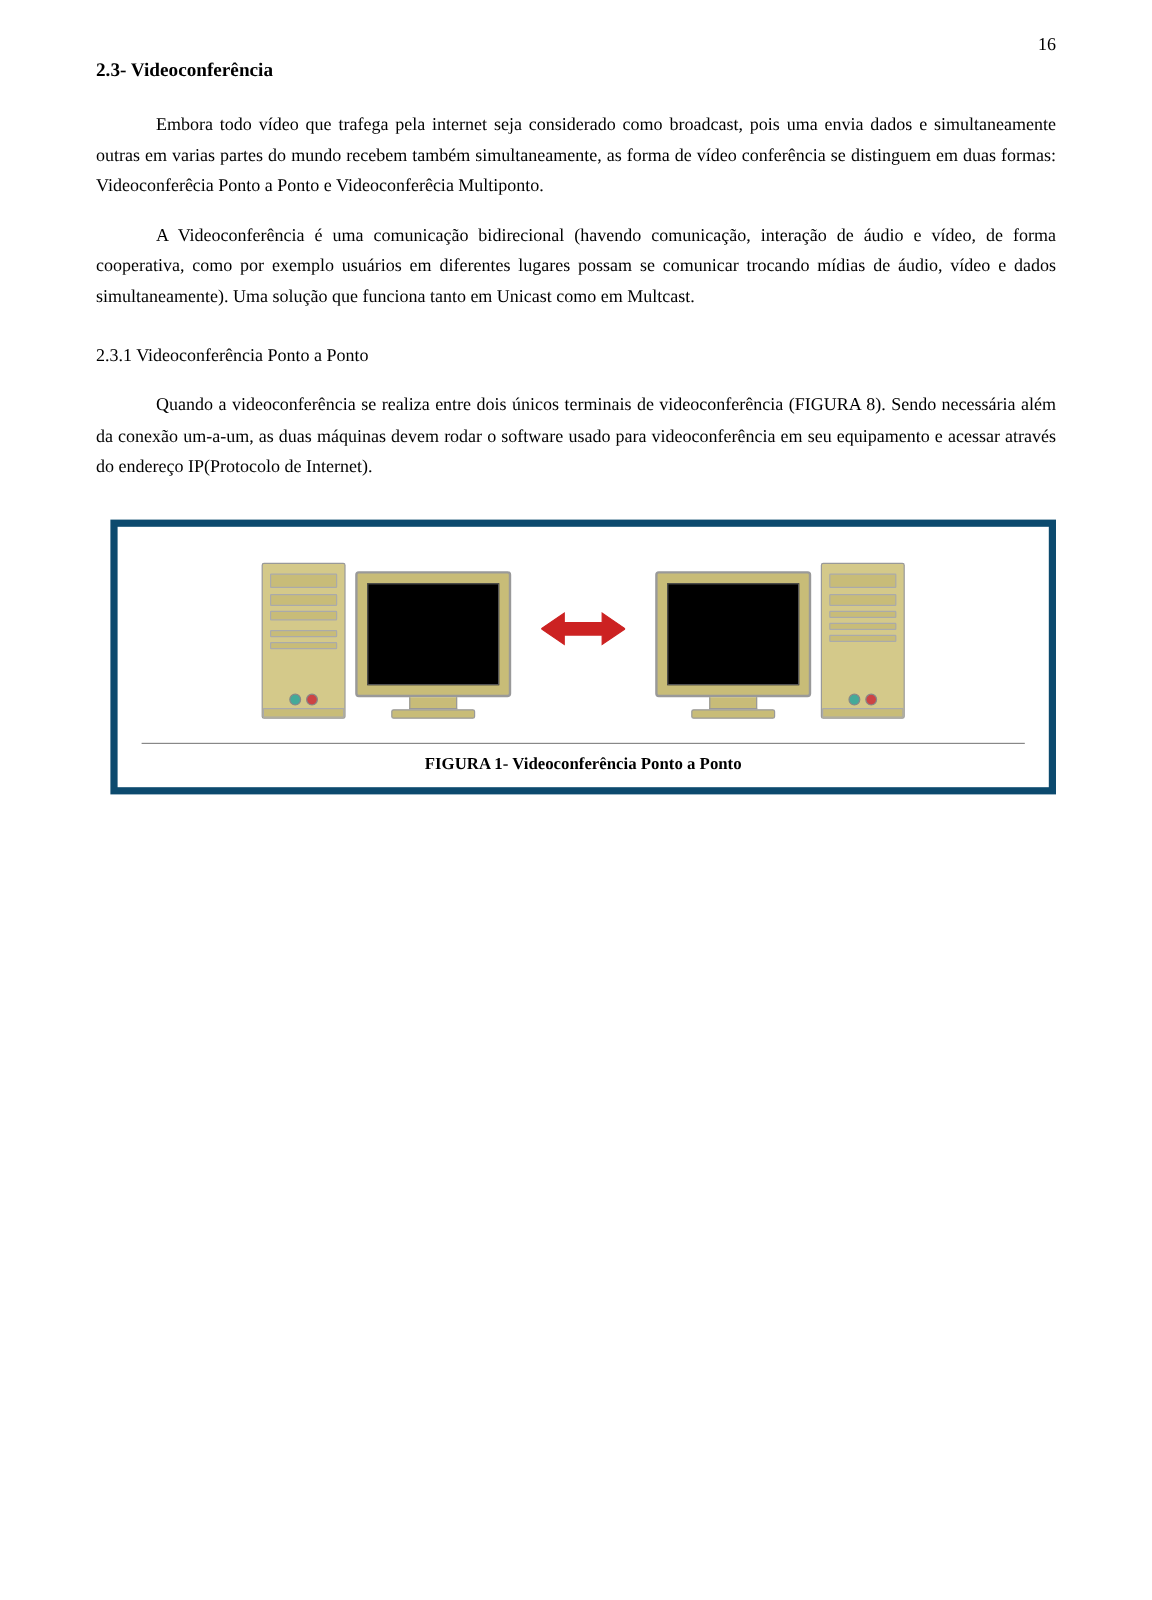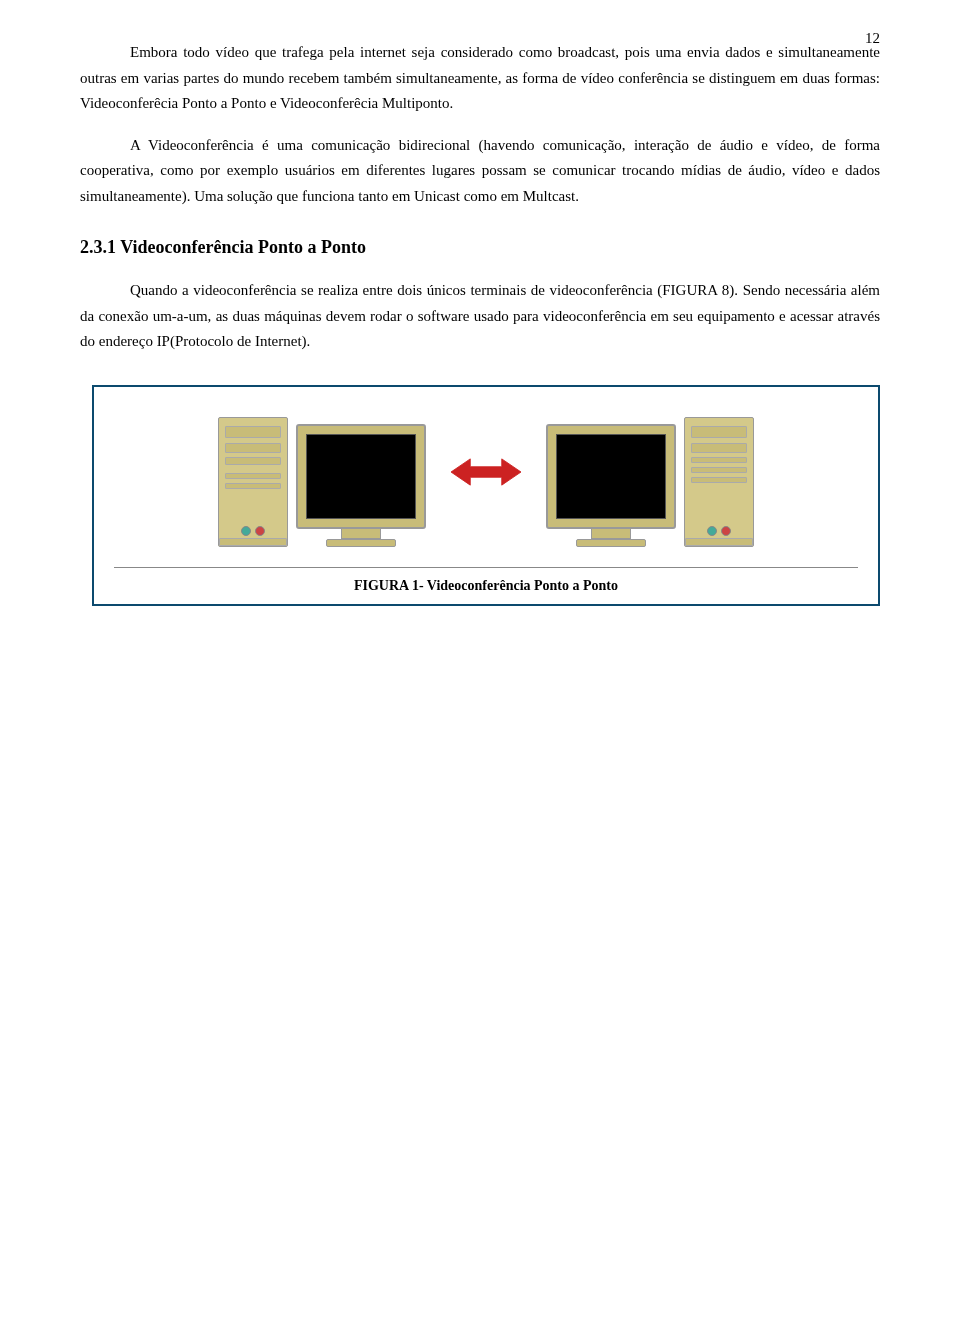--- a/index.html
+++ b/index.html
@@ -41,28 +41,28 @@
     }
 
     .paragraph {
       text-align: justify;
       line-height: 1.7;
       margin-bottom: 16px;
       text-indent: 50px;
     }
 
     .subsection-title {
-      font-size: 18px;
-      font-weight: bold;
+      font-size: 15px;
+      font-weight: normal;
       margin-top: 28px;
       margin-bottom: 20px;
     }
 
     .figure-box {
-      border: 2px solid #0c4a6e;
+      border: 6px solid #0c4a6e;
       margin: 30px 0 0 12px;
       padding: 30px 20px 0 20px;
       background: #fff;
     }
 
     .figure-content {
       display: flex;
       flex-direction: row;
       align-items: center;
       justify-content: center;
@@ -229,22 +229,23 @@
       align-items: center;
       padding: 8px 6px 6px 6px;
       position: relative;
     }
   </style>
 </head>
 <body>
 
 <div class="page">
 
-  <div class="page-number">12</div>
-
+  <div class="page-number">16</div>
+
+  <div class="section-title">2.3- Videoconferência</div>
 
   <p class="paragraph">Embora todo vídeo que trafega pela internet seja considerado como broadcast, pois uma envia dados e simultaneamente outras em varias partes do mundo recebem também simultaneamente, as forma de vídeo conferência se distinguem em duas formas: Videoconferêcia Ponto a Ponto e Videoconferêcia Multiponto.</p>
 
   <p class="paragraph">A Videoconferência é uma comunicação bidirecional (havendo comunicação, interação de áudio e vídeo, de forma cooperativa, como por exemplo usuários em diferentes lugares possam se comunicar trocando mídias de áudio, vídeo e dados simultaneamente). Uma solução que funciona tanto em Unicast como em Multcast.</p>
 
   <div class="subsection-title">2.3.1 Videoconferência Ponto a Ponto</div>
 
   <p class="paragraph">Quando a videoconferência se realiza entre dois únicos terminais de videoconferência (FIGURA 8). Sendo necessária além da conexão um-a-um, as duas máquinas devem rodar o software usado para videoconferência em seu equipamento e acessar através do endereço IP(Protocolo de Internet).</p>
 
   <div class="figure-box">

